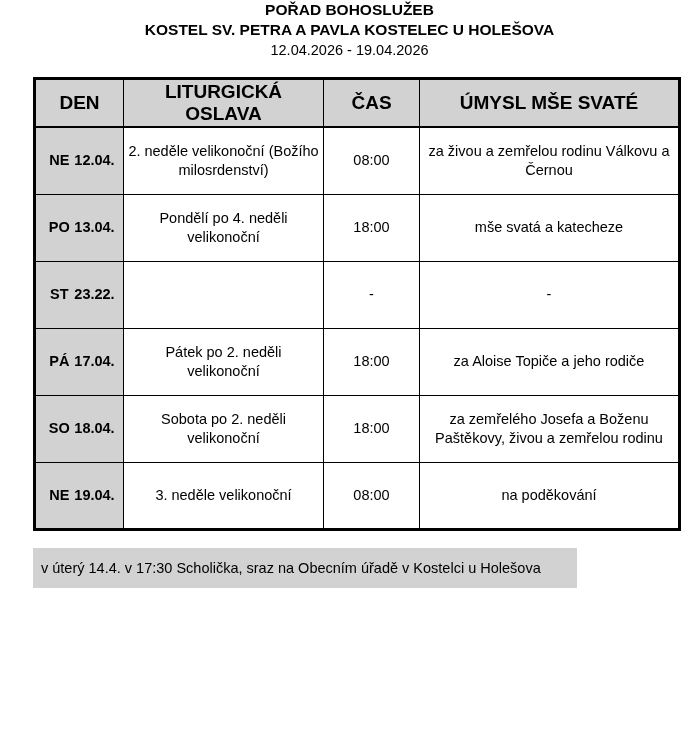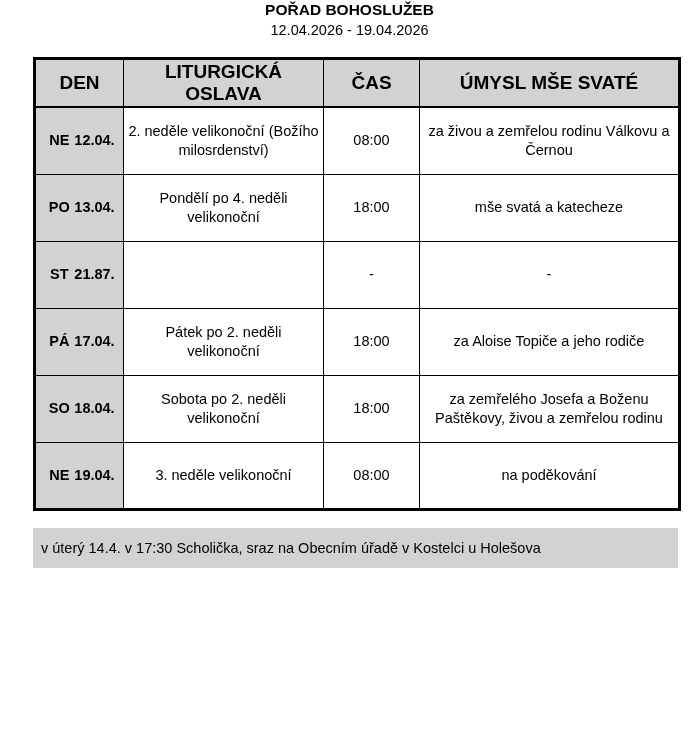--- a/index.html
+++ b/index.html
@@ -50,35 +50,36 @@
   td.day-cell{
     background:var(--cell-gray);
     text-align:left;
     font-weight:bold;
     padding-left:6px;
     white-space:nowrap;
   }
   td.day-cell .day-abbrev{ display:inline-block; min-width:30px; }
 
   .footer-bar{
-    width:645px;
+    width:544px;
     height:40px;
     margin:17px 0 0 33px;
     background:var(--cell-gray);
     display:flex;
     align-items:center;
     padding-left:8px;
     font-size:14.5px;
   }
 </style>
 </head>
 <body>
 
 <div class="titles">
   <div class="title-line1">POŘAD BOHOSLUŽEB</div>
+  <div class="title-line2">KOSTEL SV. PETRA A PAVLA KOSTELEC U HOLEŠOVA</div>
   <div class="date-range">12.04.2026 - 19.04.2026</div>
 </div>
 
 <table class="schedule">
   <colgroup>
     <col style="width:89px">
     <col style="width:200px">
     <col style="width:96px">
     <col style="width:260px">
   </colgroup>
@@ -102,21 +103,21 @@
       <tr>
     <td class="day-cell">
       <span class="day-abbrev">PO</span><span>13.04.</span>
     </td>
     <td>Pondělí po 4. neděli velikonoční</td>
     <td>18:00</td>
     <td>mše svatá a katecheze</td>
   </tr>
       <tr>
     <td class="day-cell">
-      <span class="day-abbrev">ST</span><span>21.87.</span>
+      <span class="day-abbrev">ST</span><span>23.22.</span>
     </td>
     <td></td>
     <td>-</td>
     <td>-</td>
   </tr>
       <tr>
     <td class="day-cell">
       <span class="day-abbrev">PÁ</span><span>17.04.</span>
     </td>
     <td>Pátek po 2. neděli velikonoční</td>

